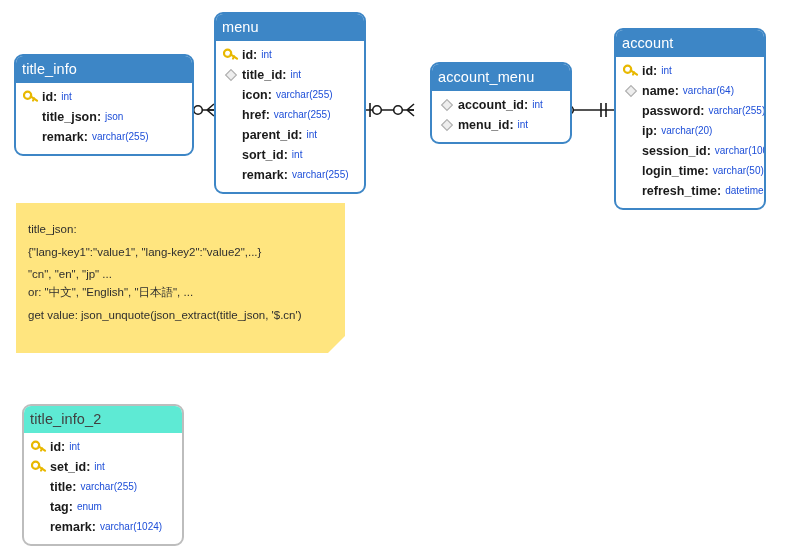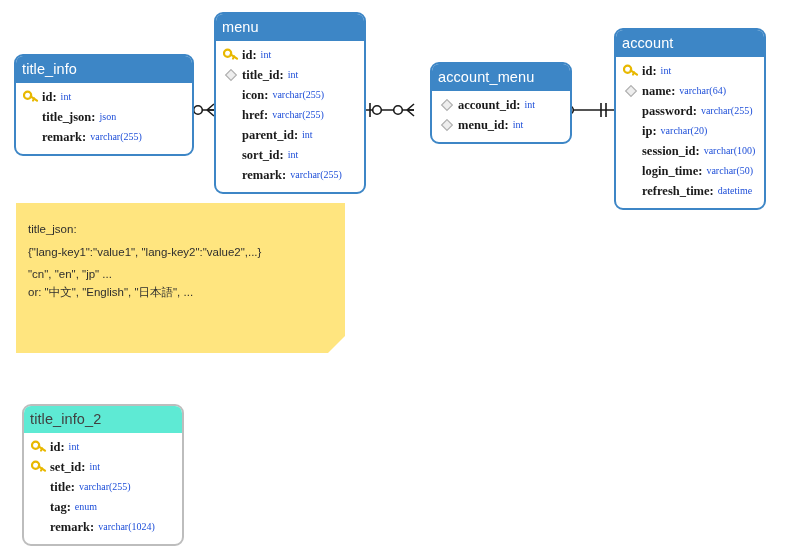--- a/index.html
+++ b/index.html
@@ -45,21 +45,20 @@
   .entity.blue .entity-header {
     background: #3d86c6;
     color: #ffffff;
   }
   .entity.gray .entity-header {
     background: #5eead4;
     color: #404040;
   }
   .entity-body {
     padding: 4px 22px 7px 6px;
-    font-family: Liberation Serif, serif;
   }
   .field {
     display: flex;
     align-items: center;
     height: 20px;
     line-height: 20px;
     white-space: nowrap;
     font-size: 12.5px;
   }
   .field-icon {
@@ -354,20 +353,21 @@
       </div>
 
     </div>
   </div>
 
   <div class="note" style="left:16px; top:203px; width:329px; height:150px;">
     <div class="note-line">title_json:</div>
     <div class="note-line">{"lang-key1":"value1", "lang-key2":"value2",...}</div>
     <div class="note-line tight">"cn", "en", "jp" ...</div>
     <div class="note-line">or: "中文", "English", "日本語", ...</div>
+    <div class="note-line">get value: json_unquote(json_extract(title_json, '$.cn')</div>
     <div class="note-fold"></div>
   </div>
 
   <div class="entity gray" style="left:22px; top:404px; width:162px;">
     <div class="entity-header">title_info_2</div>
     <div class="entity-body">
 
       <div class="field">
         <span class="field-icon">
           <svg width="16" height="14" viewBox="0 0 16 14">

